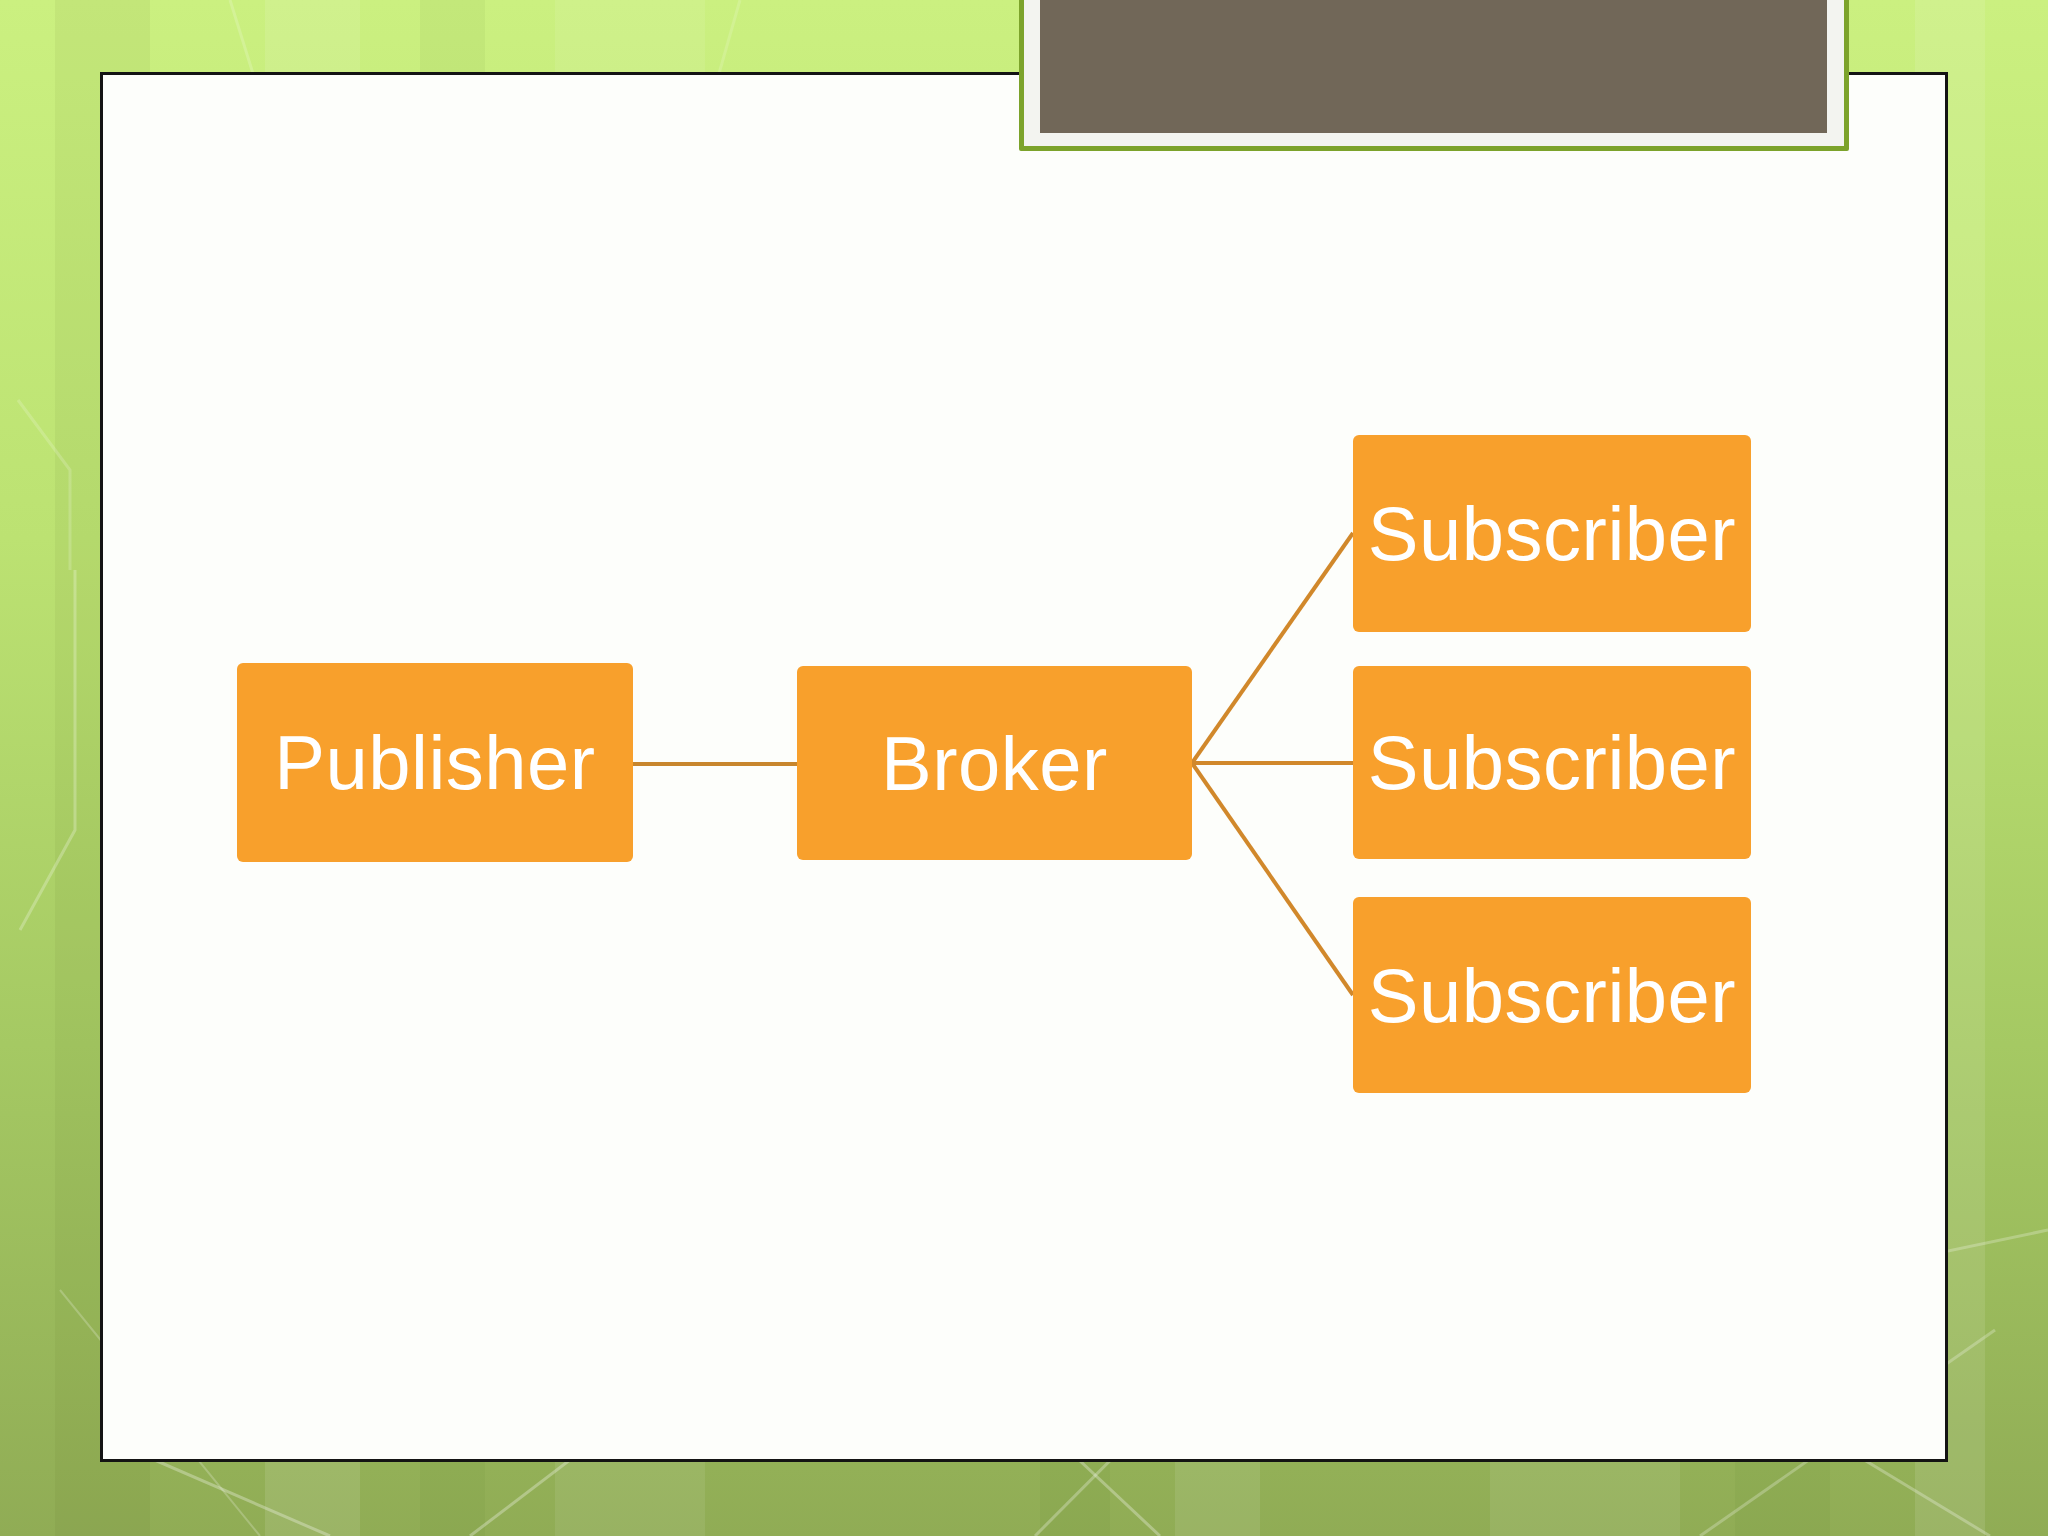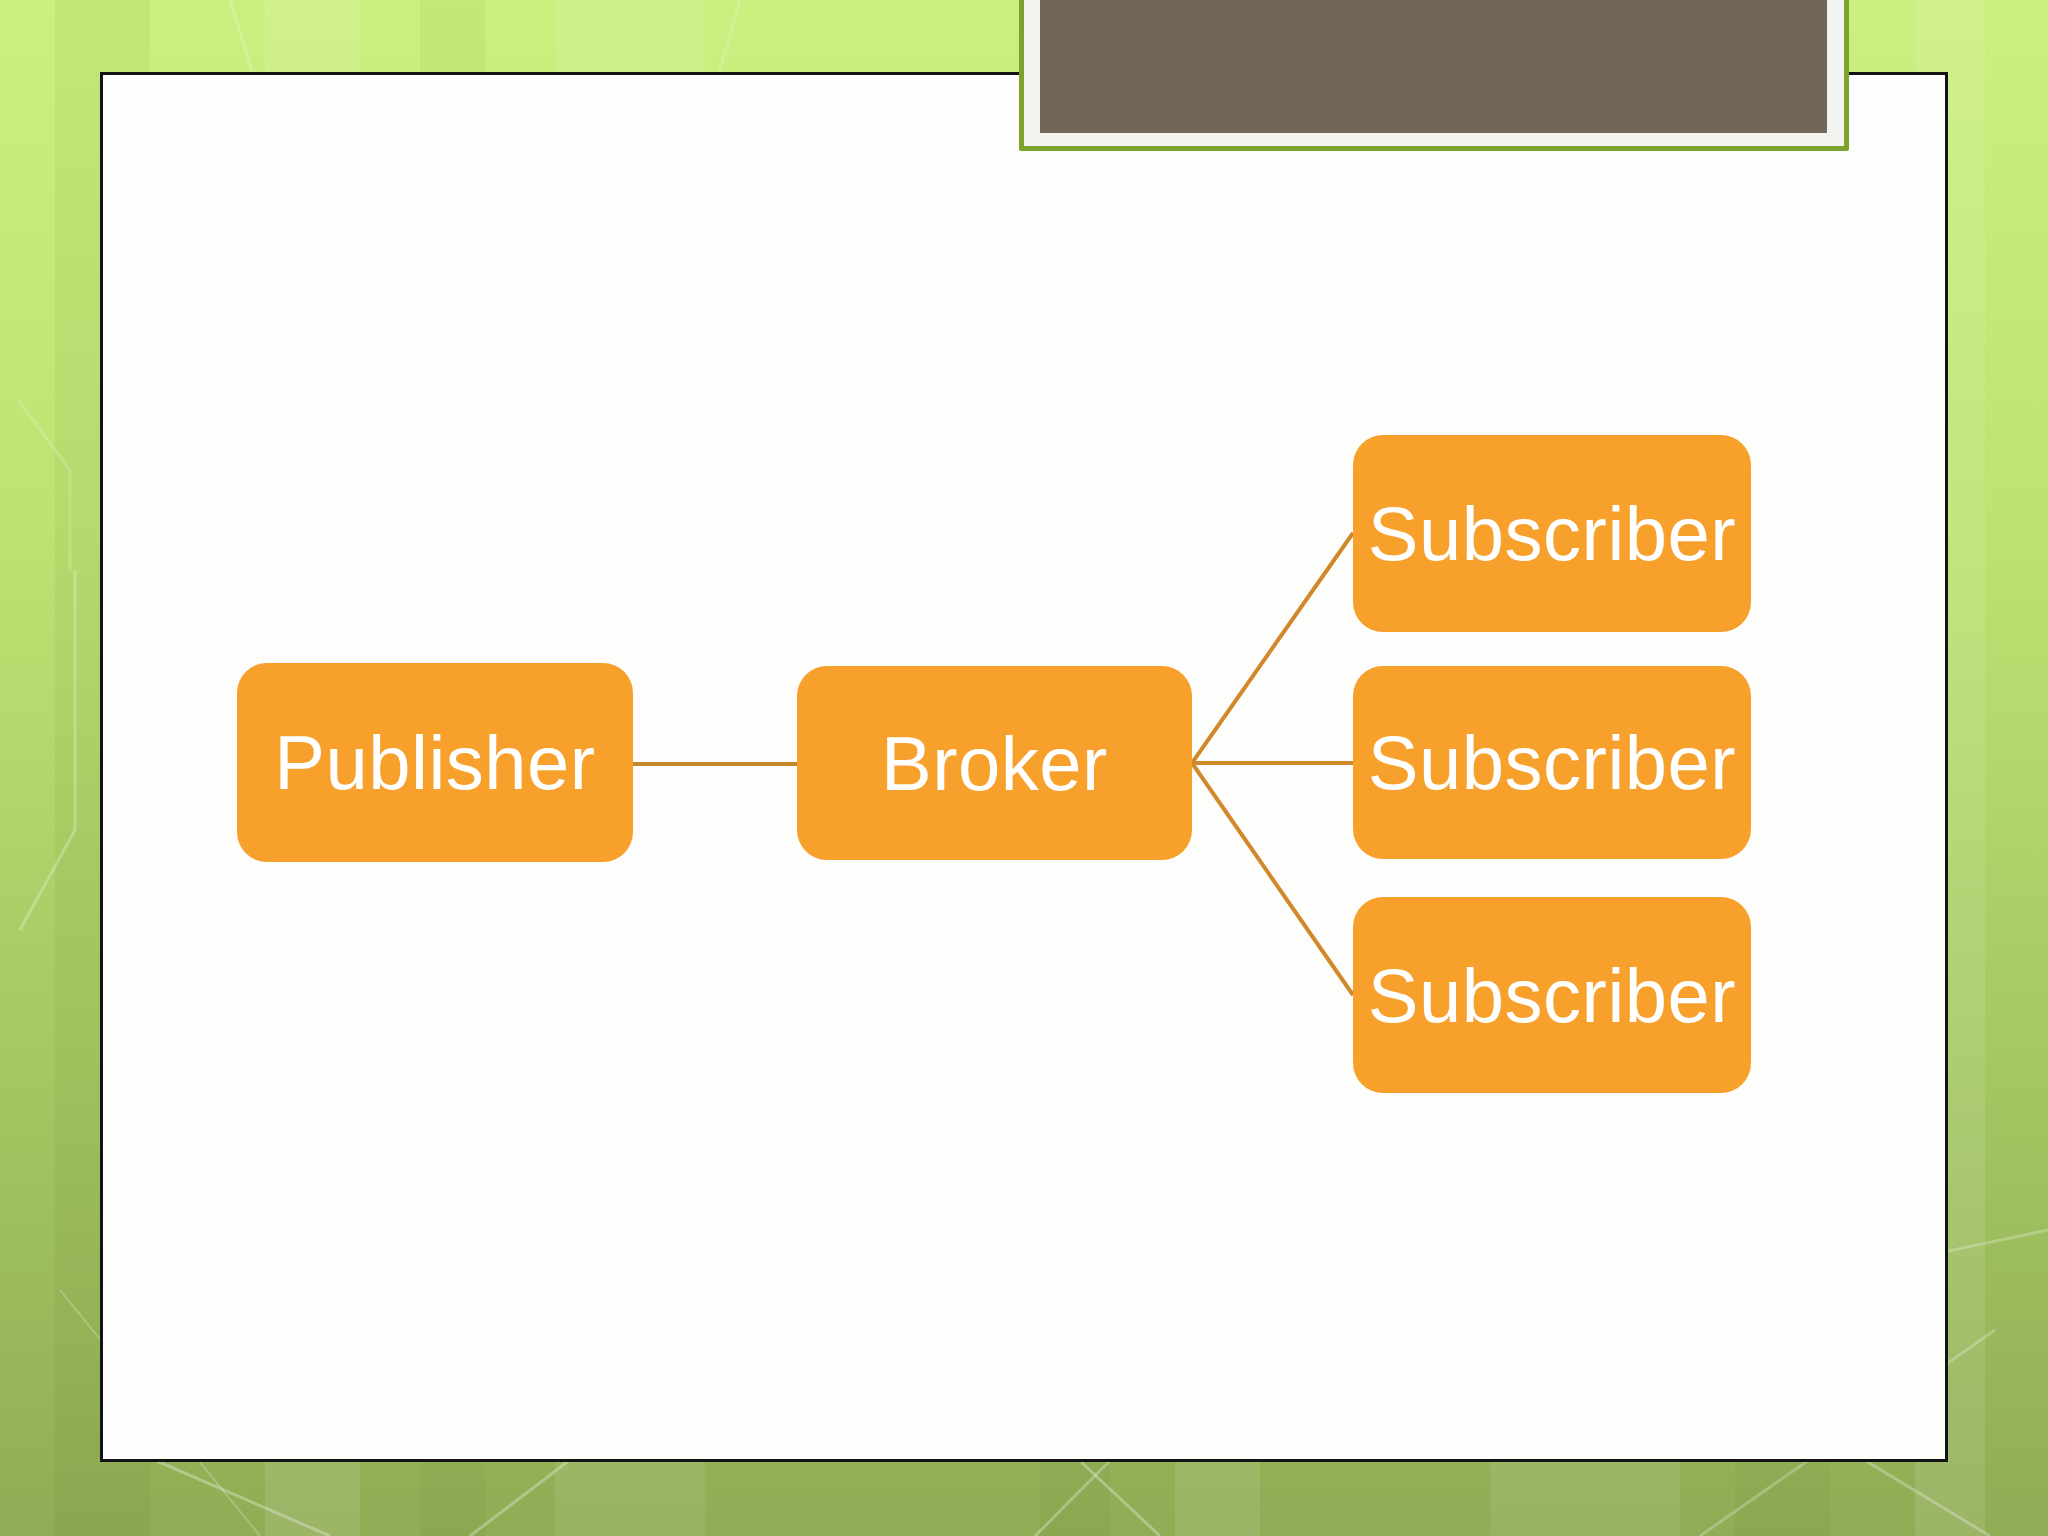--- a/index.html
+++ b/index.html
@@ -37,21 +37,21 @@
     position: absolute;
     left: 16px; right: 17px; top: 25px; bottom: 13px;
     background: #716758;
   }
 
   .connectors { position: absolute; inset: 0; }
 
   .node {
     position: absolute;
     background: #F8A02C;
-    border-radius: 30px;
+    border-radius: 6px;
     display: flex;
     align-items: center;
     justify-content: center;
     color: #FFFFFF;
     font-size: 76px;
     letter-spacing: 0.5px;
     white-space: nowrap;
   }
   .node-publisher   { left: 237px;  top: 663px; width: 396px; height: 199px; }
   .node-broker      { left: 797px;  top: 666px; width: 395px; height: 194px; }

